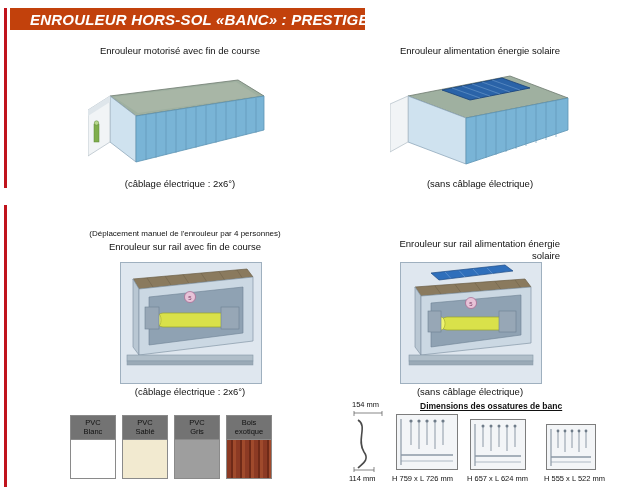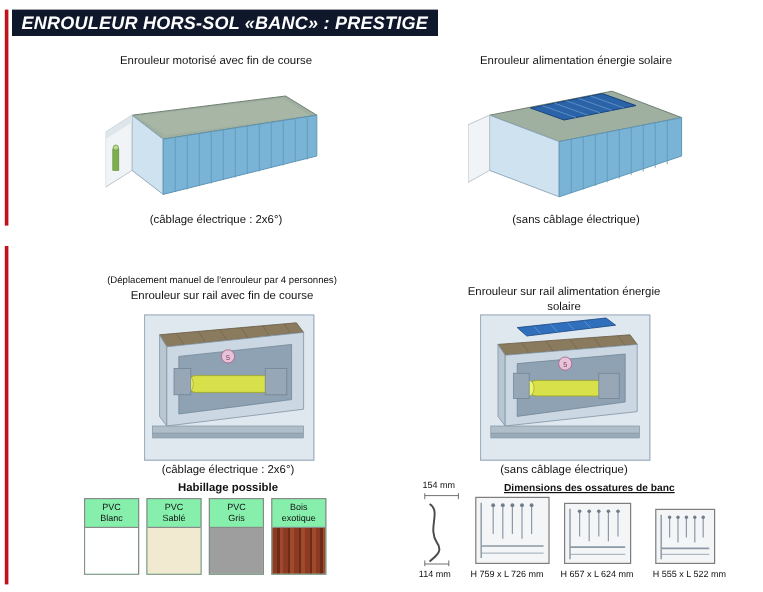--- a/index.html
+++ b/index.html
@@ -19,25 +19,25 @@
     position: relative;
     width: 636px;
     height: 493px;
   }
 
   
   .section-header {
     position: absolute;
     left: 10px;
     height: 22px;
-    background: #0f172a;
+    background: #c2410c;
     display: flex;
     align-items: center;
     box-sizing: border-box;
-    padding-left: 8px;
+    padding-left: 20px;
   }
   .section-header span {
     color: #ffffff;
     font-size: 15px;
     font-weight: bold;
     font-style: italic;
     letter-spacing: 0.2px;
     white-space: nowrap;
   }
   #hdr1 { top: 8px; width: 355px; }
@@ -85,21 +85,21 @@
     position: absolute;
     left: 70px;
     top: 415px;
     display: flex;
   }
   .swatch {
     width: 46px;
     margin-right: 6px;
     border: 1px solid #8a8a8a;
     box-sizing: border-box;
-    background: #86efac;
+    background: #737373;
   }
   .swatch .lbl {
     font-size: 7.5px;
     text-align: center;
     line-height: 1.15;
     padding: 3px 1px 3px;
     height: 24px;
     box-sizing: border-box;
     border-bottom: 1px solid #8a8a8a;
     color: #111;
@@ -214,21 +214,21 @@
 
   <div class="cap" style="left:360px; top:178px; width:240px;">(sans câblage électrique)</div>
 
   <div class="left-rule" id="rule2"></div>
 
 
   <div class="cap small" style="left:55px; top:229px; width:260px;">(Déplacement manuel de l'enrouleur par 4 personnes)</div>
 
   <div class="cap" style="left:60px; top:241px; width:250px;text-align:center;">Enrouleur sur rail avec fin de course</div>
 
-  <div class="cap" style="left:380px; top:238px; width:180px;">Enrouleur sur rail alimentation énergie solaire</div>
+  <div class="cap" style="left:380px; top:238px; width:180px;text-align:right;">Enrouleur sur rail alimentation énergie solaire</div>
 
   <div class="railbox" id="rb1">
     <svg width="138" height="118" viewBox="0 0 138 118">
       <rect x="0" y="0" width="138" height="118" fill="#dfe7ef"></rect>
 
       <polygon points="12,16 126,6 132,14 18,26" fill="#8a7a5e" stroke="#6b5e46" stroke-width="0.7"></polygon>
       <g stroke="#6b5e46" stroke-width="0.5">
         <line x1="26" y1="15" x2="32" y2="24"></line>
         <line x1="44" y1="13" x2="50" y2="22"></line>
         <line x1="62" y1="11.5" x2="68" y2="20.5"></line>
@@ -291,21 +291,20 @@
 
       <circle cx="70" cy="40" r="5.5" fill="#e7c3d8" stroke="#a8618d" stroke-width="0.7"></circle>
       <text x="70" y="43" font-size="6" text-anchor="middle" fill="#7a3b63" font-family="Liberation Sans, sans-serif">5</text>
     </svg>
   </div>
 
   <div class="cap" style="left:60px; top:386px; width:260px;">(câblage électrique : 2x6°)</div>
 
   <div class="cap" style="left:380px; top:386px; width:180px;">(sans câblage électrique)</div>
 
-  <div class="cap bold" style="left:60px; top:401px; width:260px;">Habillage possible</div>
 
   <div class="swatch-table">
     <div class="swatch">
       <div class="lbl">
         <div>PVC</div>
         <div>Blanc</div>
       </div>
       <div class="chip" style="background:#ffffff"></div>
     </div>
     <div class="swatch">

